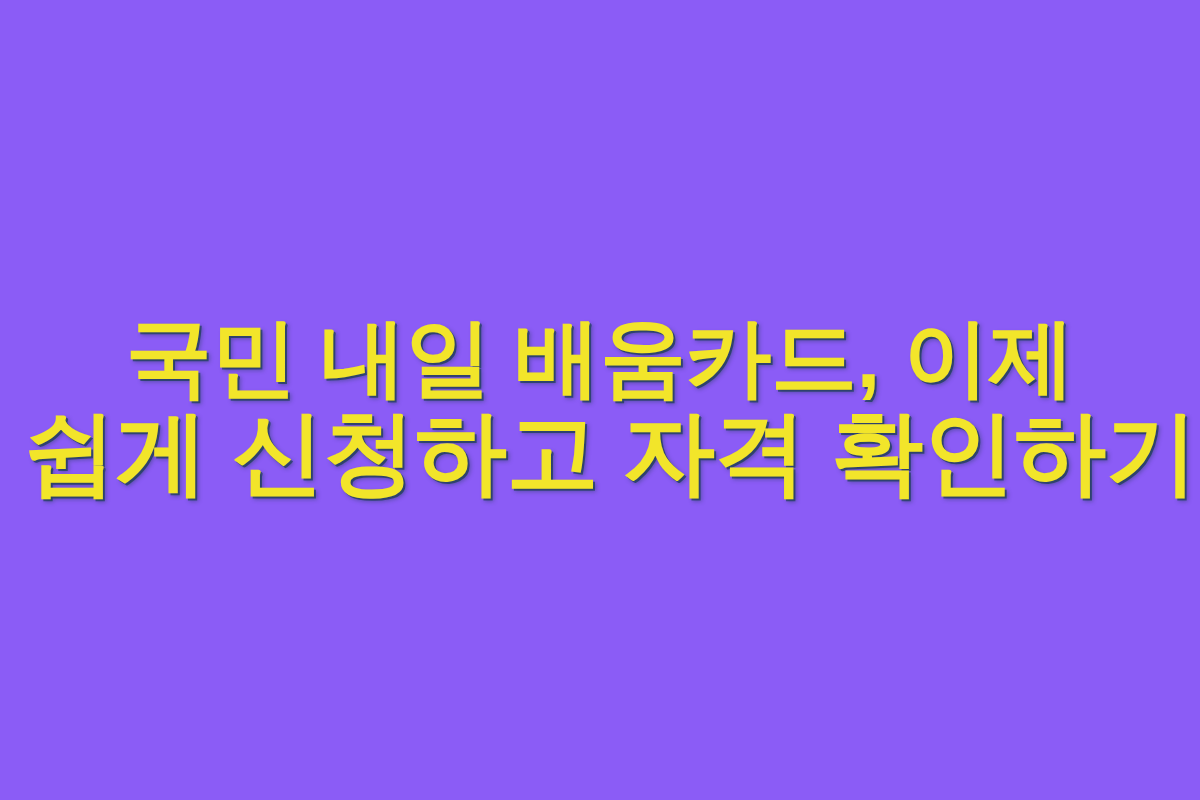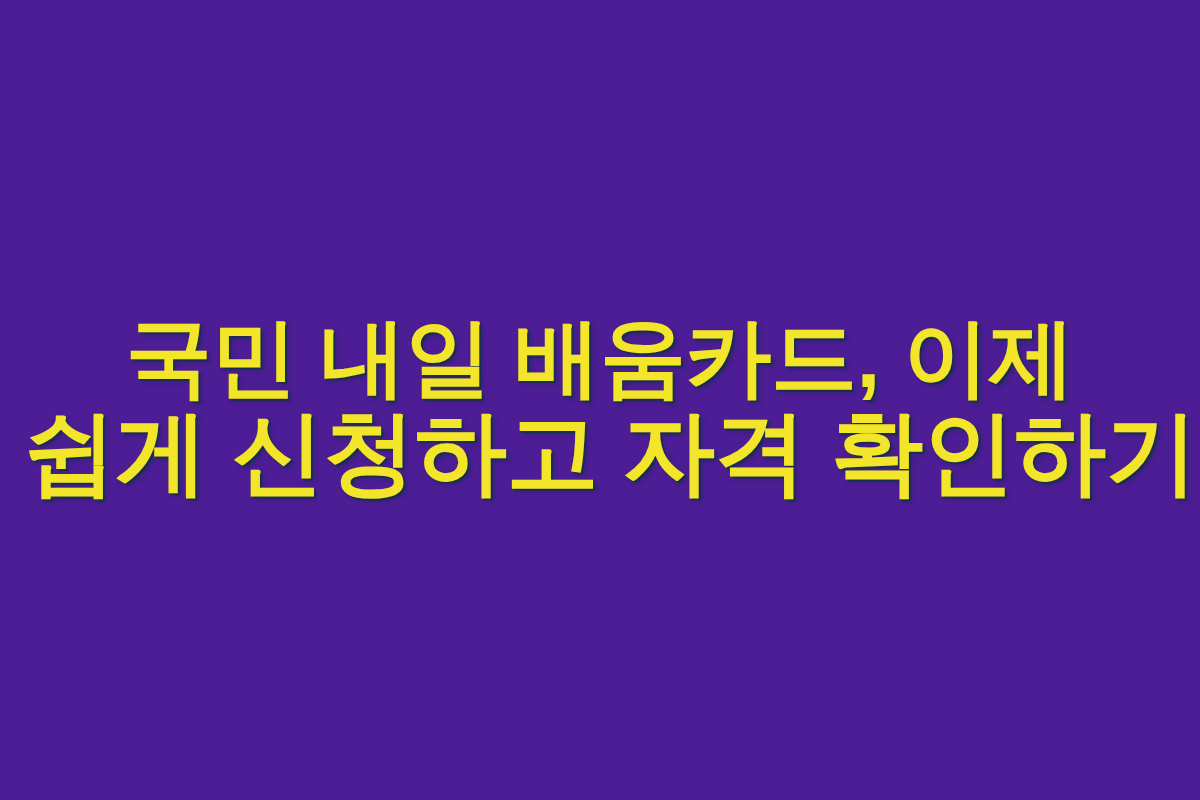--- a/index.html
+++ b/index.html
@@ -49,21 +49,21 @@
        3px 3px 4px rgba(3, 48, 42, 0.35);
   }
 
   .headline-line--two {
     font-size: 92px;
   }
 </style>
 </head>
 <body>
 
-<div class="banner" style="background: #4c1d95;">
+<div class="banner" style="background: #8b5cf6;">
 
   <div class="headline">
 
     <span class="headline-line headline-line--one" style="color: rgb(242, 229, 42);">국민 내일 배움카드, 이제</span>
 
     <span class="headline-line headline-line--two" style="color: rgb(242, 229, 42);">쉽게 신청하고 자격 확인하기!</span>
 
   </div>
 
 </div>

